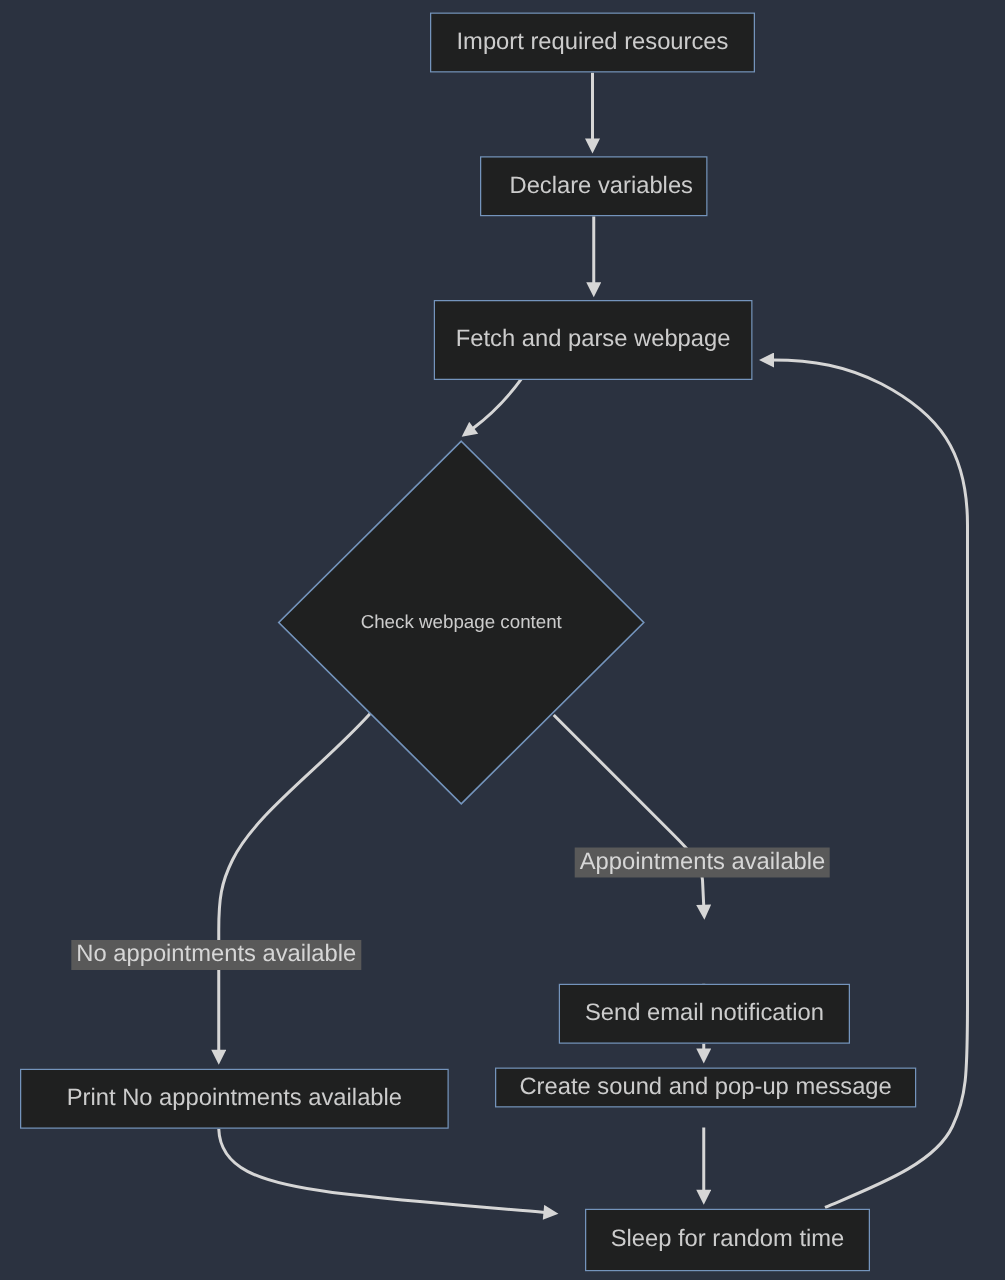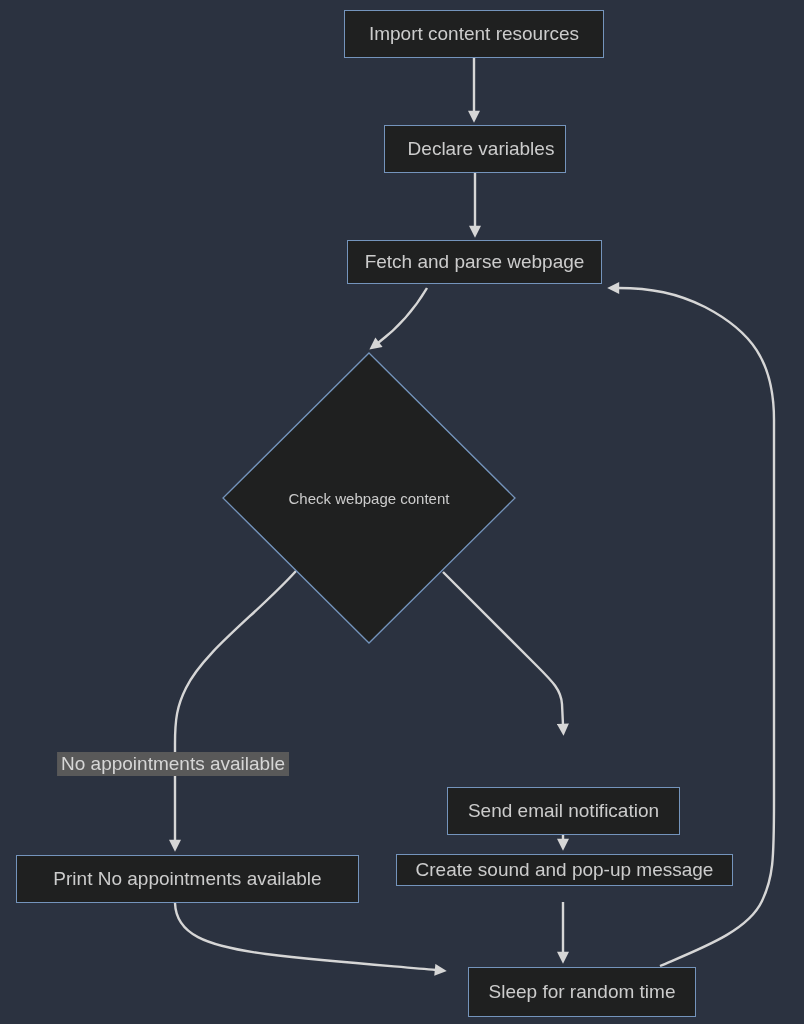--- a/index.html
+++ b/index.html
@@ -69,28 +69,29 @@
     <path class="link" marker-end="url(#arrow)" d="M296,571 C257,614 204,651 186,688 C177,706 175,719 175,744 L175,841"></path>
     <path class="link" marker-end="url(#arrow)" d="M443,572 L537,666 C553,682 561,690 562,704 L563,725"></path>
     <path class="link" marker-end="url(#arrow)" d="M563,787 L563,840"></path>
     <path class="link" marker-end="url(#arrow)" d="M175,903 C176,934 205,946 266,954 C333,962 393,966 436,970"></path>
     <path class="link" marker-end="url(#arrow)" d="M563,902 L563,953"></path>
     <path class="link" marker-end="url(#arrow)" d="M660,966 C702,948 748,931 762,901 C773,878 774,861 774,800 L774,420 C774,361 751,331 705,307 C677,293 651,288 618,288"></path>
 
     <polygon class="diamond-shape" points="369,353 515,498 369,643 223,498"></polygon>
   </svg>
 
-  <div class="node" style="left:344px;top:10px;width:260px;height:48px;">Import content resources</div>
+  <div class="node" style="left:344px;top:10px;width:260px;height:48px;">Import required resources</div>
 
   <div class="node" style="left:384px;top:125px;width:182px;height:48px;padding-left:12px;">Declare variables</div>
 
-  <div class="node" style="left:347px;top:240px;width:255px;height:44px;">Fetch and parse webpage</div>
+  <div class="node" style="left:347px;top:240px;width:255px;height:64px;">Fetch and parse webpage</div>
 
   <div class="diamond-label" style="left:369px;top:498px;">Check webpage content</div>
 
+  <div class="edge-label" style="left:562px;top:690px;">Appointments available</div>
 
   <div class="edge-label" style="left:173px;top:764px;text-align:center;">No appointments available</div>
 
   <div class="node" style="left:447px;top:739px;width:233px;height:48px;margin-top:48px;">Send email notification</div>
 
   <div class="node" style="left:16px;top:855px;width:343px;height:48px;">Print No appointments available</div>
 
   <div class="node" style="left:396px;top:854px;width:337px;height:32px;">Create sound and pop-up message</div>
 
   <div class="node" style="left:449px;top:967px;width:228px;height:50px;margin-left:19px;">Sleep for random time</div>

